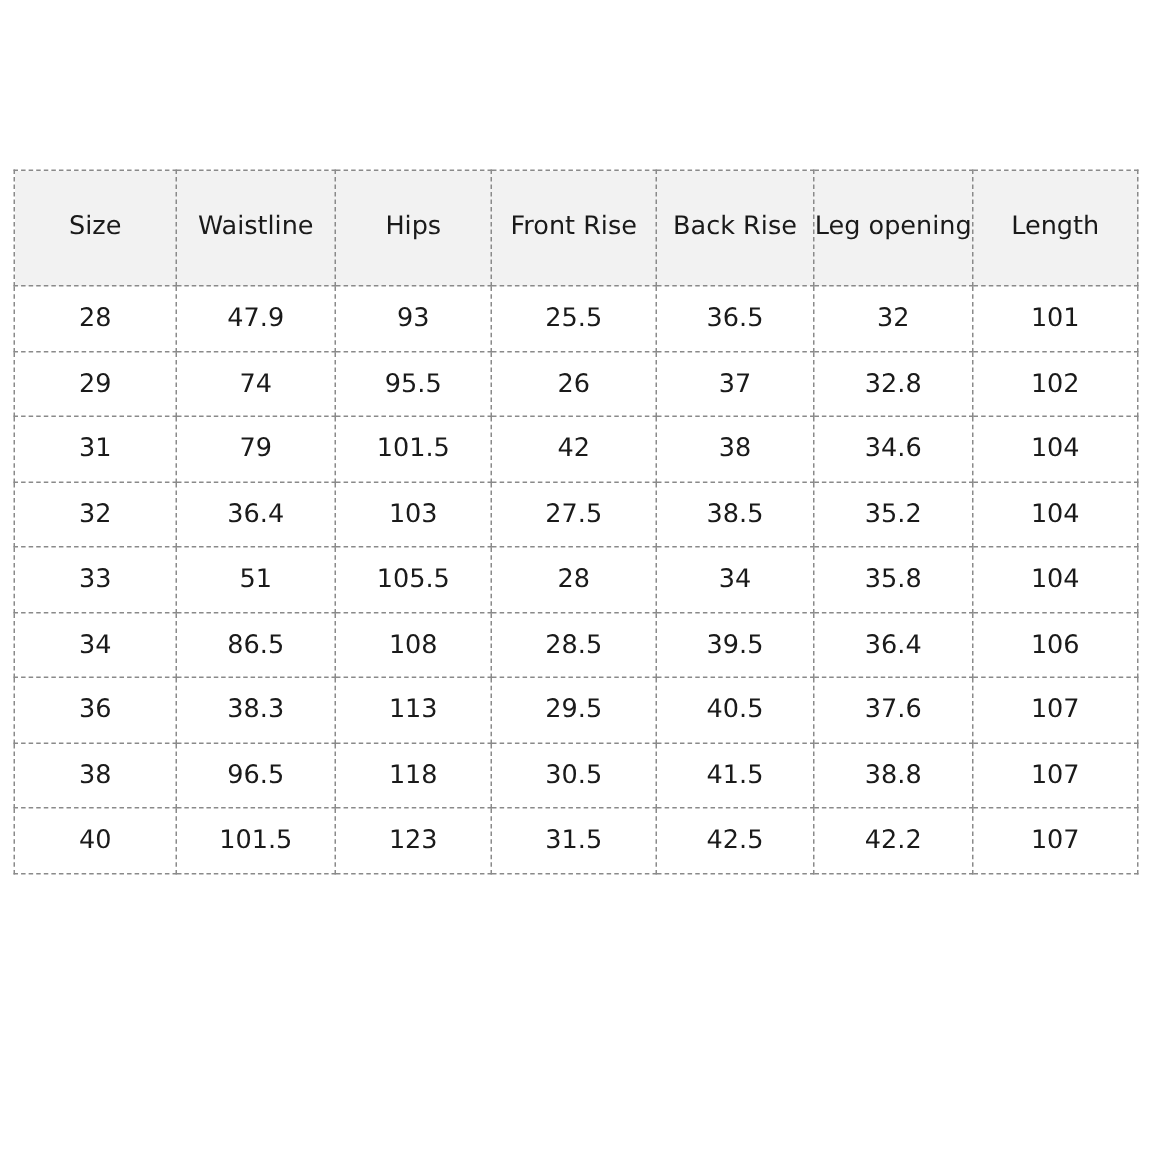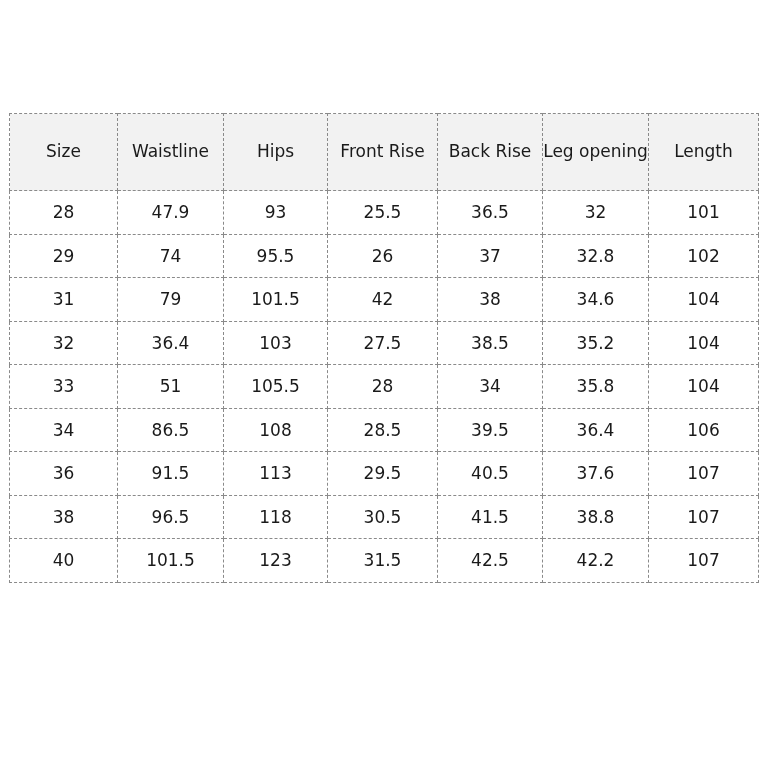--- a/index.html
+++ b/index.html
@@ -241,21 +241,21 @@
             </td>
           <td>
               <span class="cellspan">106</span>
             </td>
         </tr>
         <tr>
           <td>
               <span class="cellspan">36</span>
             </td>
           <td>
-              <span class="cellspan">91.5</span>
+              <span class="cellspan">38.3</span>
             </td>
           <td>
               <span class="cellspan">113</span>
             </td>
           <td>
               <span class="cellspan">29.5</span>
             </td>
           <td>
               <span class="cellspan">40.5</span>
             </td>

